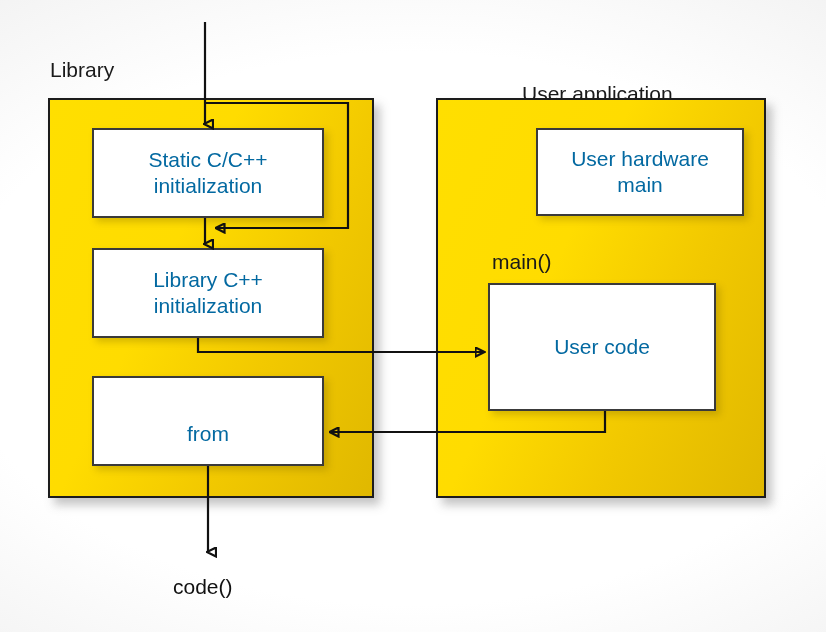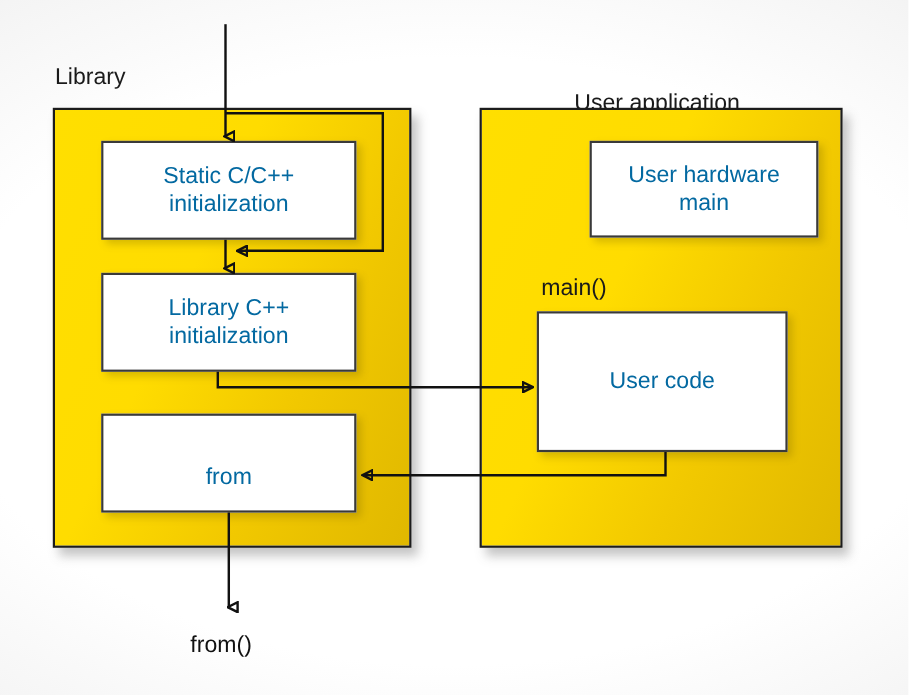--- a/index.html
+++ b/index.html
@@ -132,21 +132,21 @@
     <span>
       <span>User hardware</span><br>
       <span>main</span>
     </span>
   </div>
 
   <div class="box box-usercode">
     <span>User code</span>
   </div>
 
-  <div class="exit-label">from()</div>
+  <div class="exit-label">code()</div>
 
   <svg id="wires" viewBox="0 0 826 632">
     <defs>
       <marker id="ah-down" markerWidth="11" markerHeight="11" refX="5.5" refY="9" orient="auto" markerUnits="userSpaceOnUse">
         <path d="M1,1 L10,1 L5.5,10 Z" fill="#111111" stroke="none"></path>
       </marker>
       <marker id="ah-right" markerWidth="11" markerHeight="11" refX="9.5" refY="5.5" orient="auto" markerUnits="userSpaceOnUse">
         <path d="M1,1 L10,5.5 L1,10 Z" fill="#111111" stroke="none"></path>
       </marker>
       <marker id="ah-left" markerWidth="11" markerHeight="11" refX="9.5" refY="5.5" orient="auto" markerUnits="userSpaceOnUse">

